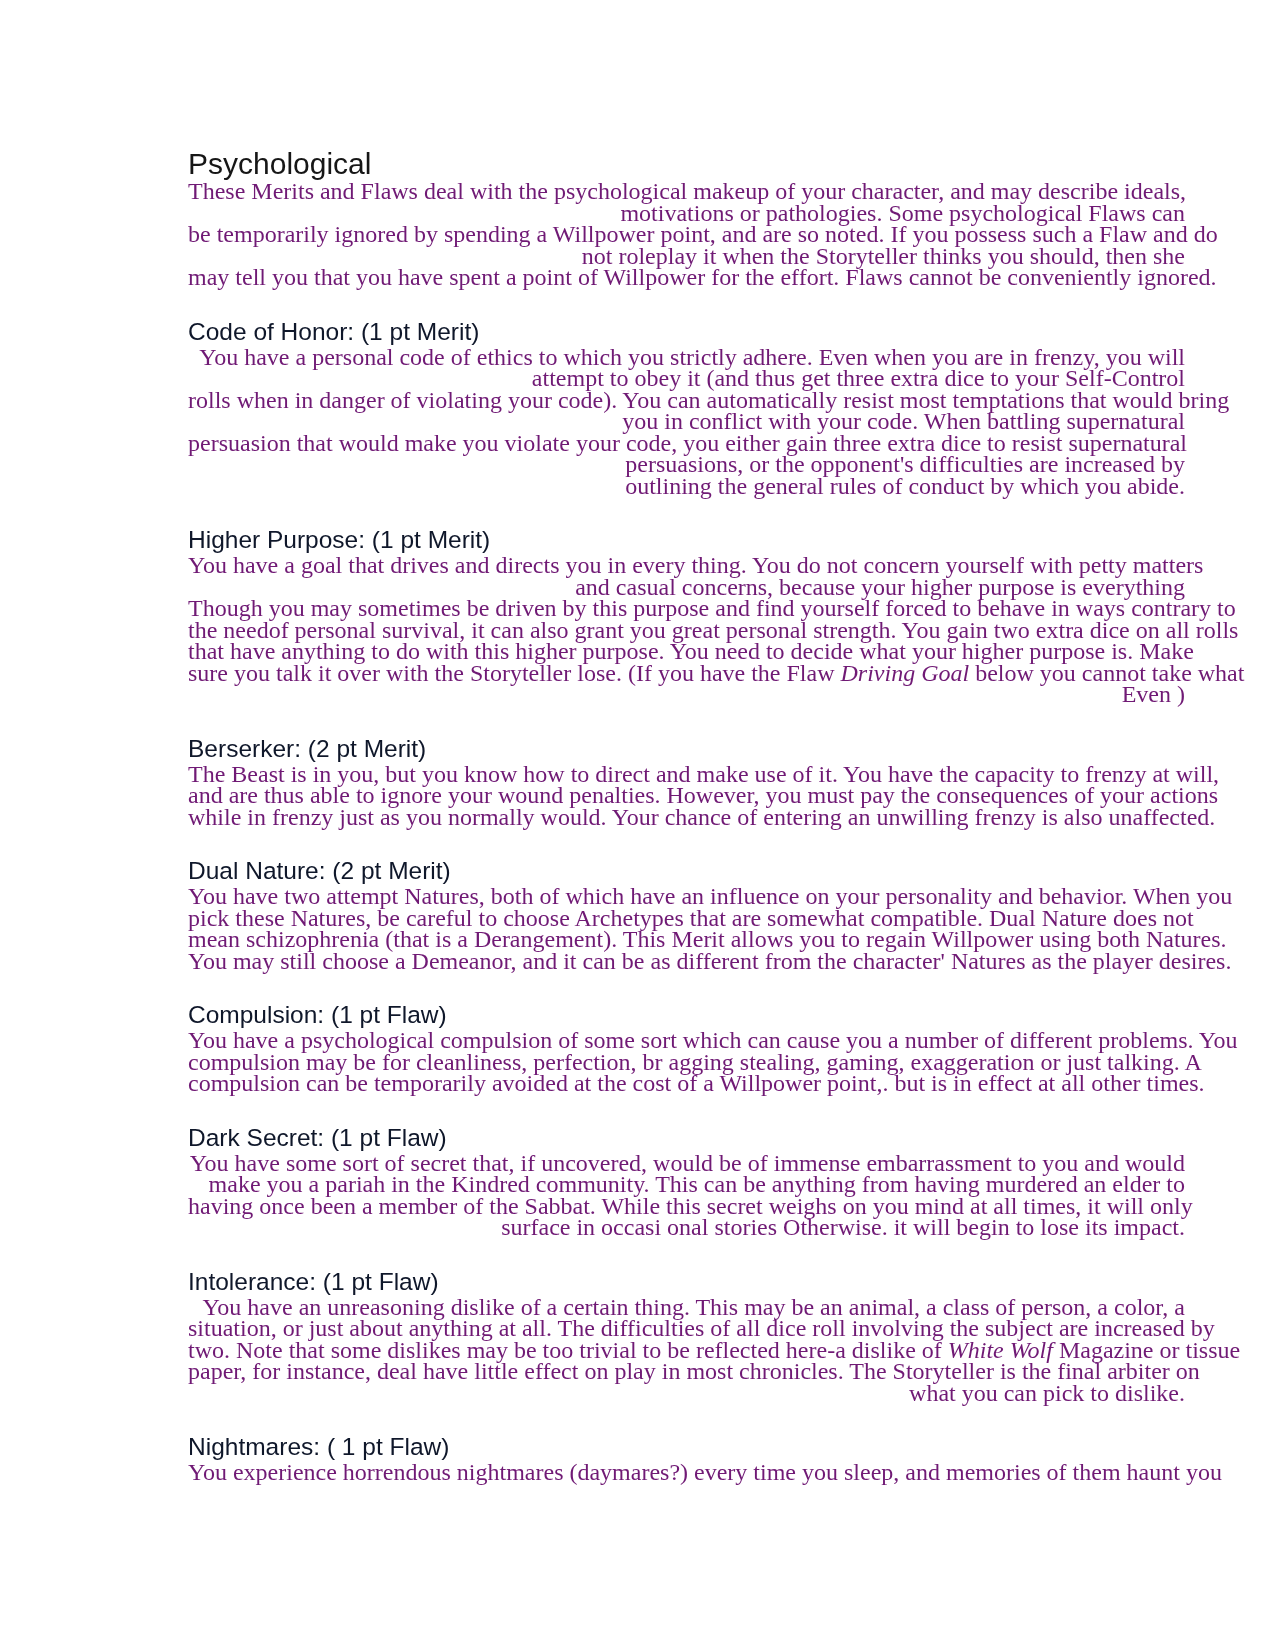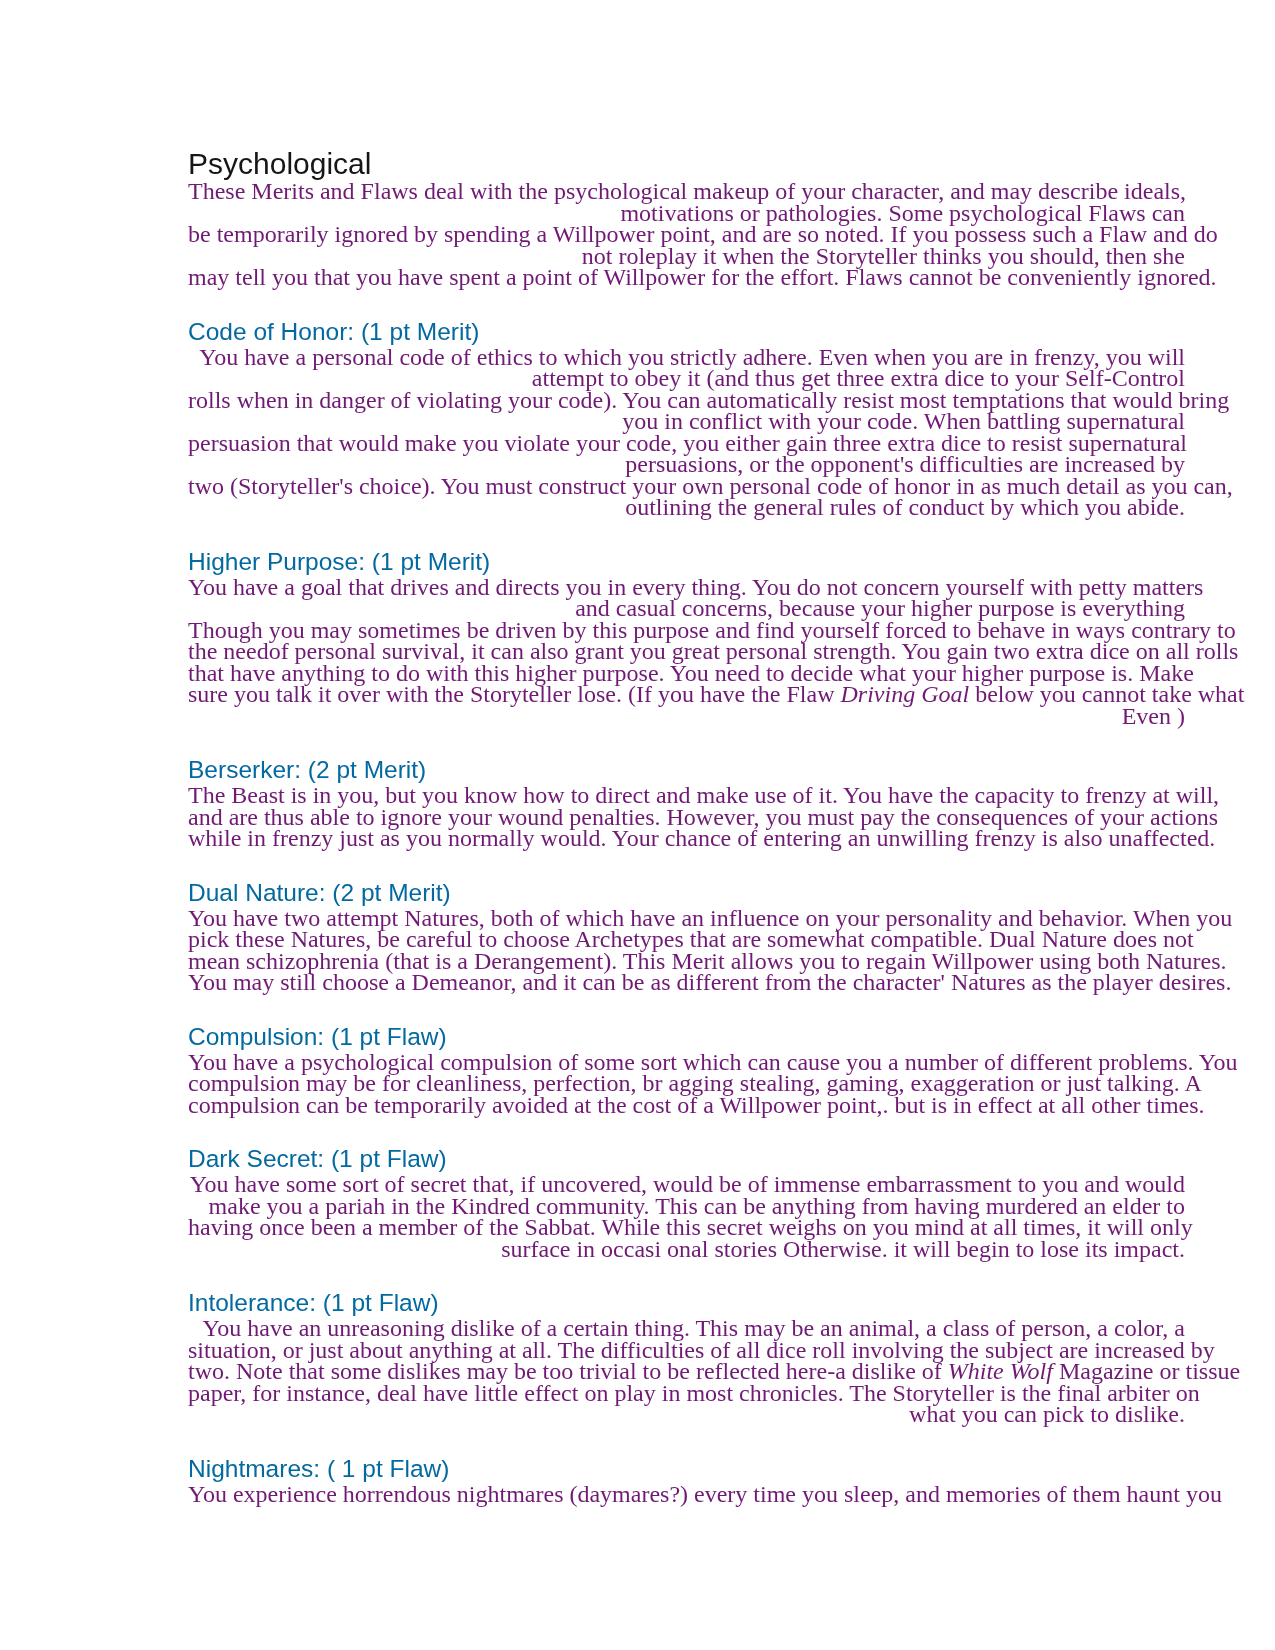--- a/index.html
+++ b/index.html
@@ -30,21 +30,21 @@
     font-size: 30px;
     line-height: 35px;
     color: #161616;
   }
   .section-heading {
     margin: 28px 0 0 0;
     font-family: "Liberation Sans", sans-serif;
     font-weight: 400;
     font-size: 24.5px;
     line-height: 30px;
-    color: #0369a1;
+    color: #0f172a;
   }
   .para {
     margin: 0;
   }
   .ln {
     font-family: "Liberation Serif", "DejaVu Serif", serif;
     font-size: 24px;
     line-height: 21.5px;
     white-space: pre;
     color: #701a75;
@@ -71,21 +71,20 @@
 
   <div>
     <h2 class="section-heading">Code of Honor: (1 pt Merit)</h2>
     <div class="para">
       <div class="ln">You have a personal code of ethics to which you strictly adhere. Even when you are in frenzy, you will</div>
       <div class="ln">attempt to obey it (and thus get three extra dice to your Self-Control</div>
       <div class="ln">rolls when in danger of violating your code). You can automatically resist most temptations that would bring</div>
       <div class="ln">you in conflict with your code. When battling supernatural</div>
       <div class="ln">persuasion that would make you violate your code, you either gain three extra dice to resist supernatural</div>
       <div class="ln">persuasions, or the opponent's difficulties are increased by</div>
-      <div class="ln">two (Storyteller's choice). You must construct your own personal code of honor in as much detail as you can,</div>
       <div class="ln">outlining the general rules of conduct by which you abide.</div>
     </div>
   </div>
 
   <div>
     <h2 class="section-heading">Higher Purpose: (1 pt Merit)</h2>
     <div class="para">
       <div class="ln">You have a goal that drives and directs you in every thing. You do not concern yourself with petty matters</div>
       <div class="ln">and casual concerns, because your higher purpose is everything</div>
       <div class="ln">Though you may sometimes be driven by this purpose and find yourself forced to behave in ways contrary to</div>

